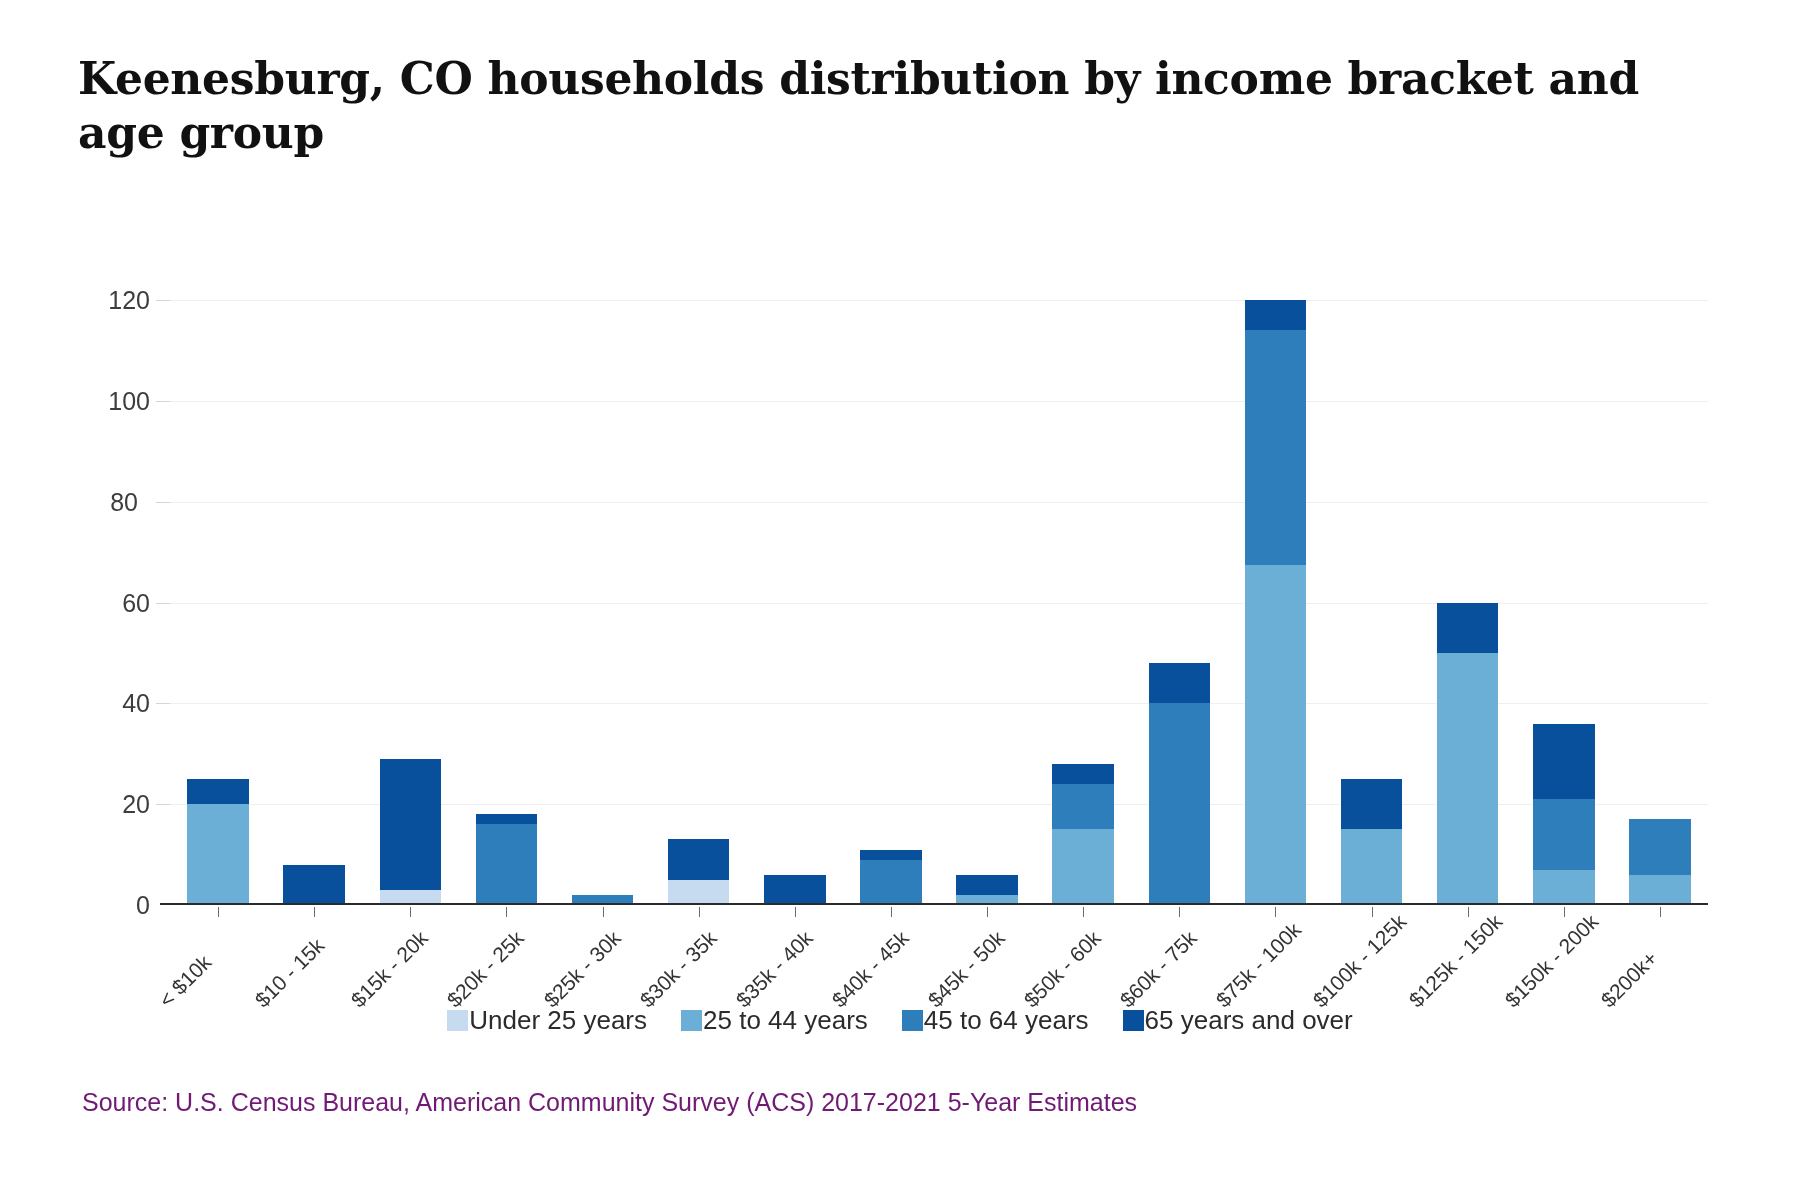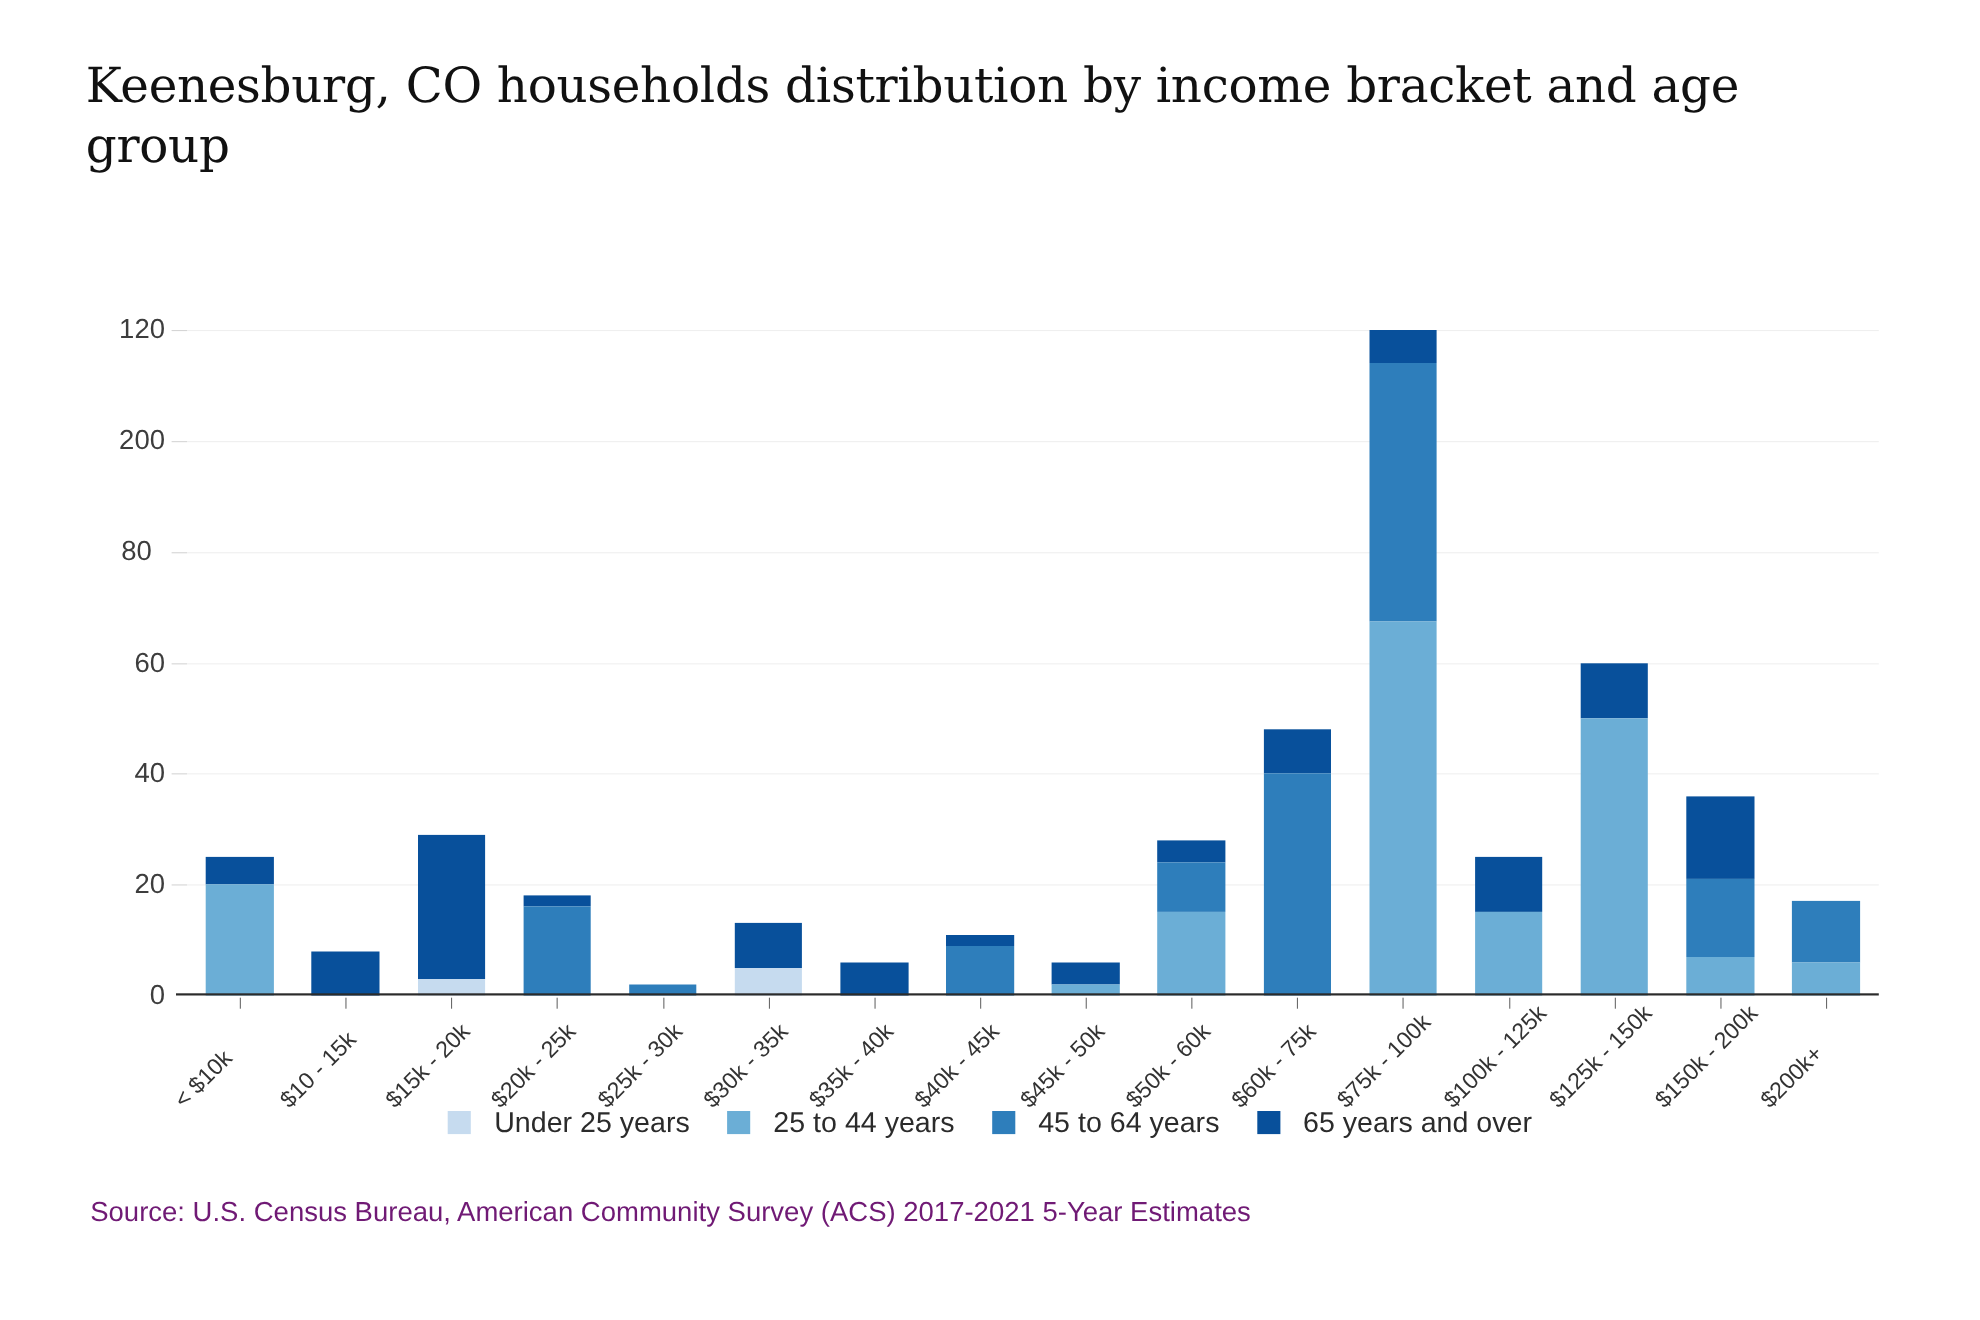--- a/index.html
+++ b/index.html
@@ -8,21 +8,21 @@
     background: #ffffff;
     font-family: "Liberation Sans", sans-serif;
     overflow: hidden;
   }
   .page { position: relative; width: 1800px; height: 1200px; background: #fff; }
 
   
   .title {
     position: absolute; left: 78px; top: 52px; width: 1620px;
     font-family: "DejaVu Serif", "Liberation Serif", serif;
-    font-weight: 400;
+    font-weight: 700;
     font-size: 44px;
     line-height: 1.22;
     color: #111111;
     letter-spacing: -0.3px;
   }
   .subtitle {
     position: absolute; left: 80px; top: 198px; width: 1500px;
     font-family: "DejaVu Serif", "Liberation Serif", serif;
     font-size: 29px;
     color: #8a8a8a;
@@ -88,21 +88,21 @@
     font-family: "Liberation Sans", sans-serif;
   }
 
   
   .legend {
     position: absolute;
     left: 0; right: 0; top: 1005px;
     display: flex; justify-content: center; align-items: center;
     gap: 34px;
   }
-  .legend-item { display: flex; align-items: center; gap: 21px; }
+  .legend-item { display: flex; align-items: center; gap: 1px; }
   .legend-swatch { width: 21px; height: 21px; display: inline-block; }
   .legend-label { font-size: 26px; color: #2b2b2b; }
 
   
   .source {
     position: absolute; left: 82px; top: 1088px;
     font-size: 25px; color: #701a75;
   }
   .brand {
     position: absolute; right: 78px; top: 1068px;
@@ -263,21 +263,21 @@
   <div id="yticks">
       <div class="ytick-label" style="position: absolute; top: 905px; left: 60px; right: auto; width: 90px;">0</div>
       <div class="ytick-label" style="position: absolute; top: 804.167px; left: 60px; right: auto; width: 90px;">20</div>
       <div style="position: absolute; top: 804.167px; left: 156px; width: 14px; height: 1px; background: rgb(213, 213, 213);"></div>
       <div class="ytick-label" style="position: absolute; top: 703.333px; left: 60px; right: auto; width: 90px;">40</div>
       <div style="position: absolute; top: 703.333px; left: 156px; width: 14px; height: 1px; background: rgb(213, 213, 213);"></div>
       <div class="ytick-label" style="position: absolute; top: 602.5px; left: 60px; right: auto; width: 90px;">60</div>
       <div style="position: absolute; top: 602.5px; left: 156px; width: 14px; height: 1px; background: rgb(213, 213, 213);"></div>
       <div class="ytick-label" style="position: absolute; top: 501.667px; left: 48px; right: auto; width: 90px;">80</div>
       <div style="position: absolute; top: 501.667px; left: 156px; width: 14px; height: 1px; background: rgb(213, 213, 213);"></div>
-      <div class="ytick-label" style="position: absolute; top: 400.833px; left: 60px; right: auto; width: 90px;">200</div>
+      <div class="ytick-label" style="position: absolute; top: 400.833px; left: 60px; right: auto; width: 90px;">100</div>
       <div style="position: absolute; top: 400.833px; left: 156px; width: 14px; height: 1px; background: rgb(213, 213, 213);"></div>
       <div class="ytick-label" style="position: absolute; top: 300px; left: 60px; right: auto; width: 90px;">120</div>
       <div style="position: absolute; top: 300px; left: 156px; width: 14px; height: 1px; background: rgb(213, 213, 213);"></div>
     </div>
 
   <div class="legend" id="legend">
       <div class="legend-item">
         <span class="legend-swatch" style="background: rgb(198, 219, 239);"></span>
         <span class="legend-label">Under 25 years</span>
       </div>

